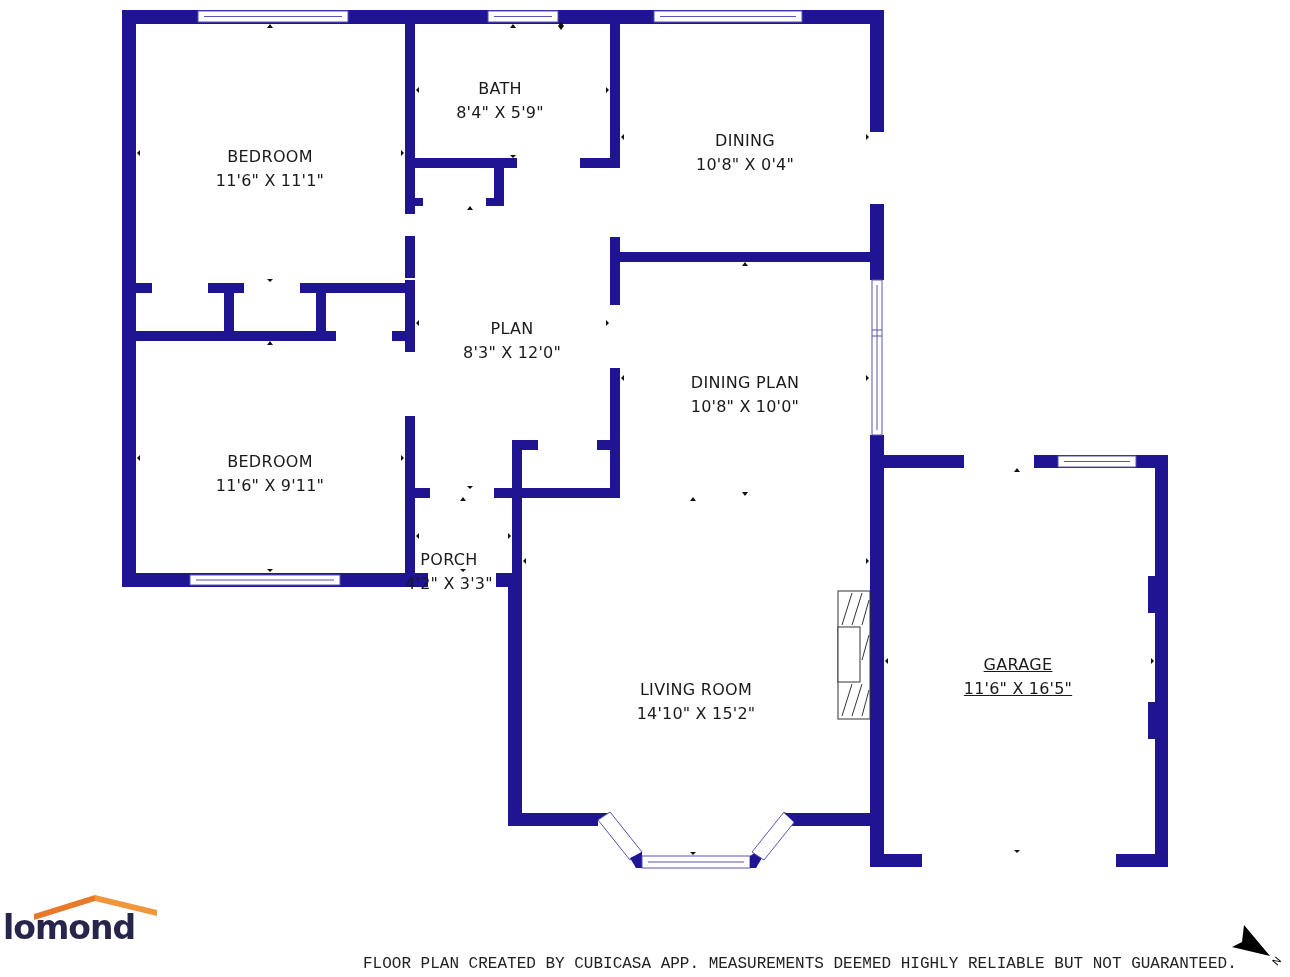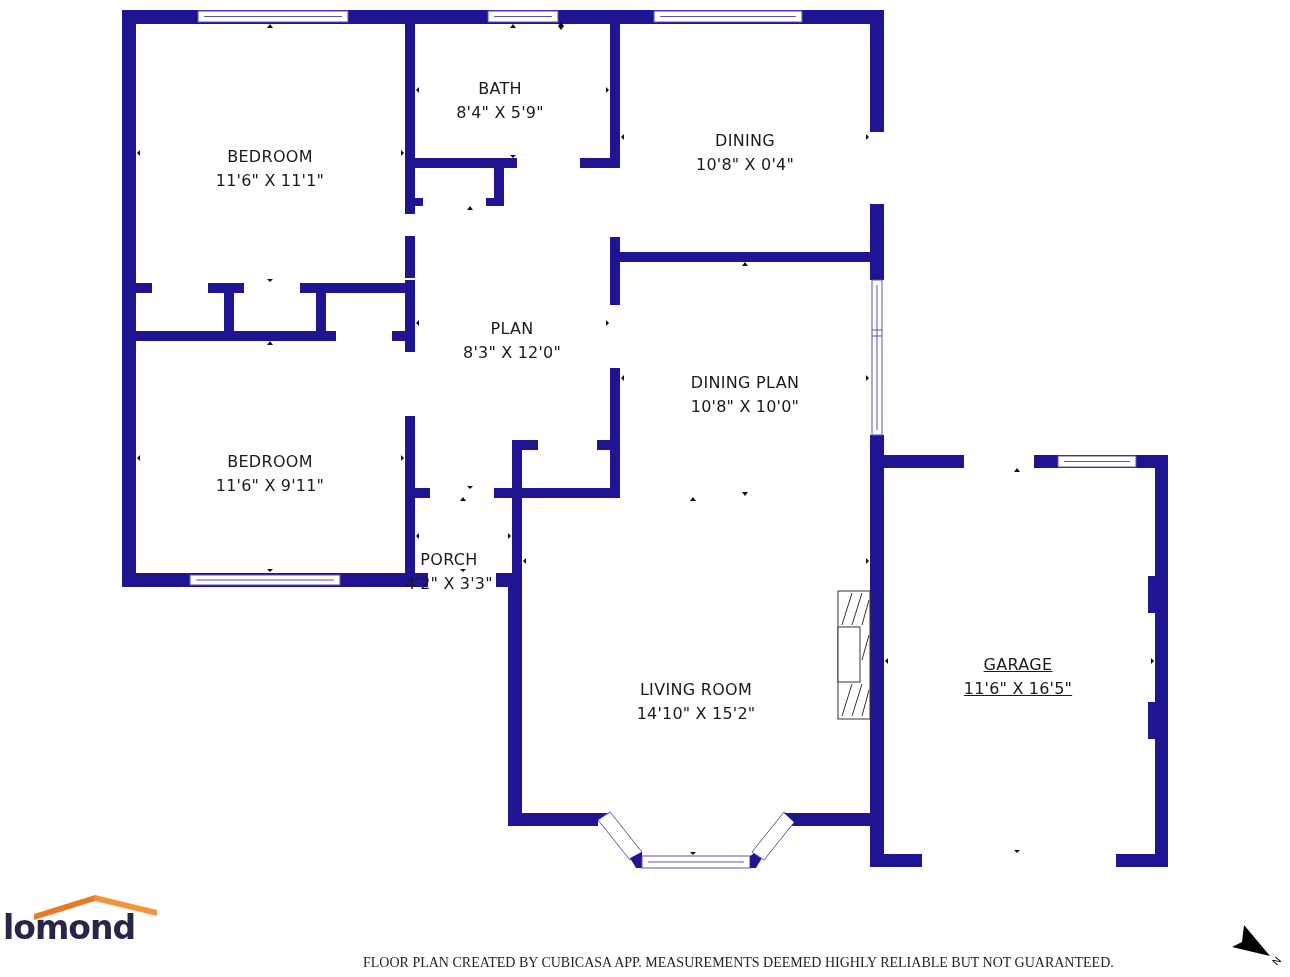--- a/index.html
+++ b/index.html
@@ -4,21 +4,21 @@
   <style>
     html, body { margin: 0; padding: 0; background: #ffffff; }
     body { width: 1290px; height: 977px; position: relative; overflow: hidden; font-family: "DejaVu Sans", sans-serif; }
     #plan { position: absolute; left: 0; top: 0; width: 1290px; height: 977px; }
     .wall { fill: #1f1593; }
     .win { fill: #ffffff; stroke: #5a55b0; stroke-width: 1; }
     .mk { fill: #111111; }
     .room-label { position: absolute; transform: translate(-50%, 0); text-align: center; color: #1a1a1a; white-space: nowrap; font-family: "DejaVu Sans", sans-serif; line-height: 24px; }
     .room-label .name { font-size: 16px; letter-spacing: 0.3px; display: block; }
     .room-label .dims { font-size: 16px; letter-spacing: 0.2px; display: block; }
-    .footer-note { position: absolute; left: 363px; top: 955px; font-size: 14px; color: #222; font-family: Liberation Serif, serif; letter-spacing: 0; white-space: nowrap; }
+    .footer-note { position: absolute; left: 363px; top: 955px; font-size: 16px; color: #222; font-family: Liberation Mono, monospace; letter-spacing: 0; white-space: nowrap; }
     .logo { position: absolute; left: 0; top: 890px; width: 200px; height: 80px; }
     .logo-text { position: absolute; left: 3px; top: 908px; font-family: "DejaVu Sans", sans-serif; font-weight: bold; font-size: 33px; color: #27264a; letter-spacing: -1px; text-align: center; }
     .compass { position: absolute; left: 1228px; top: 920px; width: 62px; height: 57px; }
   </style>
 </head>
 <body>
 
 <svg id="plan" viewBox="0 0 1290 977" xmlns="http://www.w3.org/2000/svg">
   <g>
 

